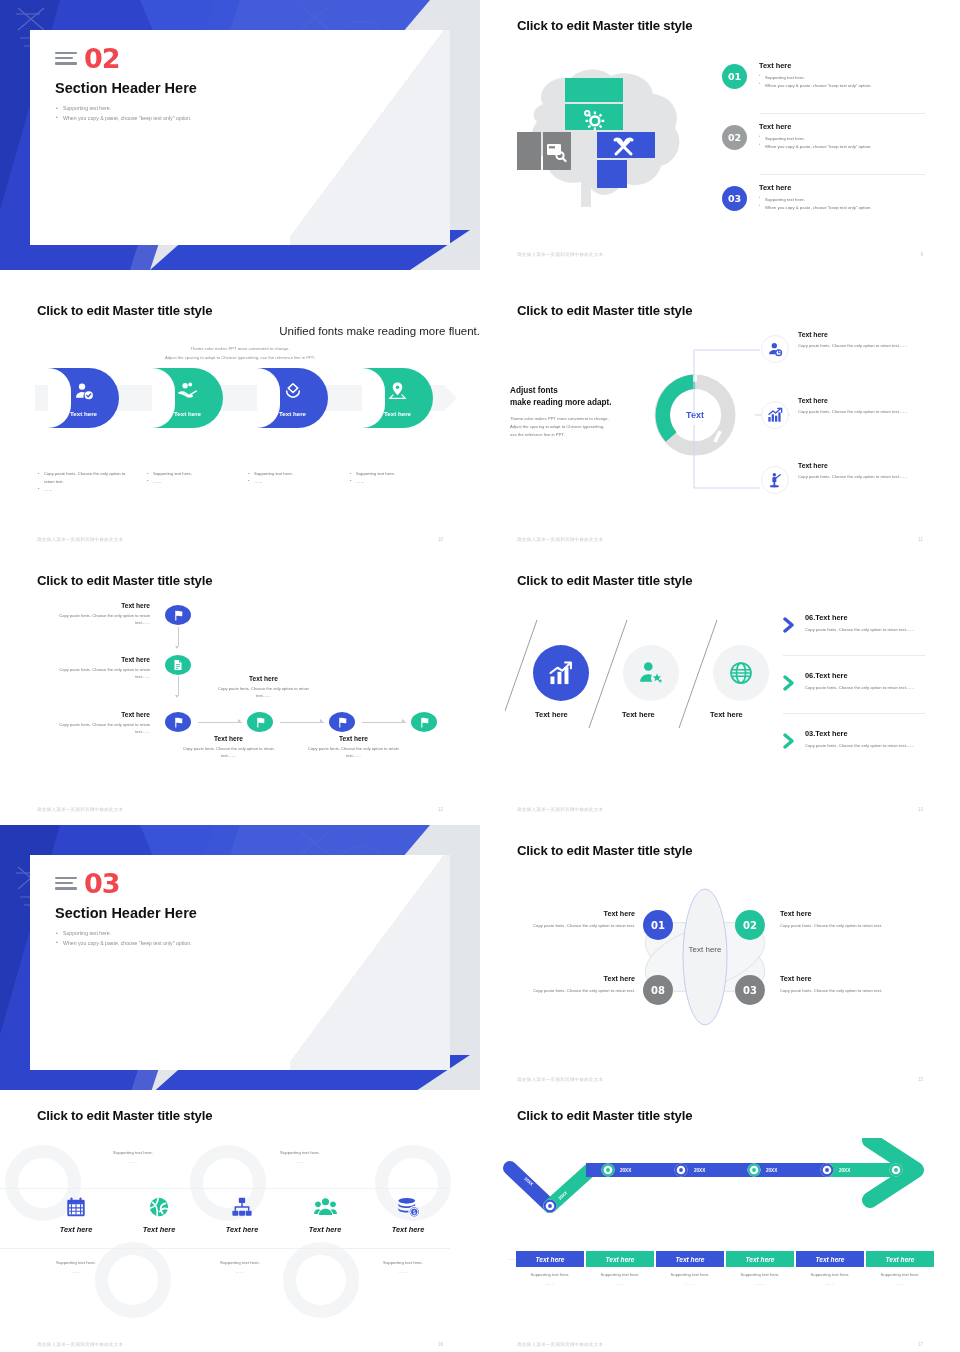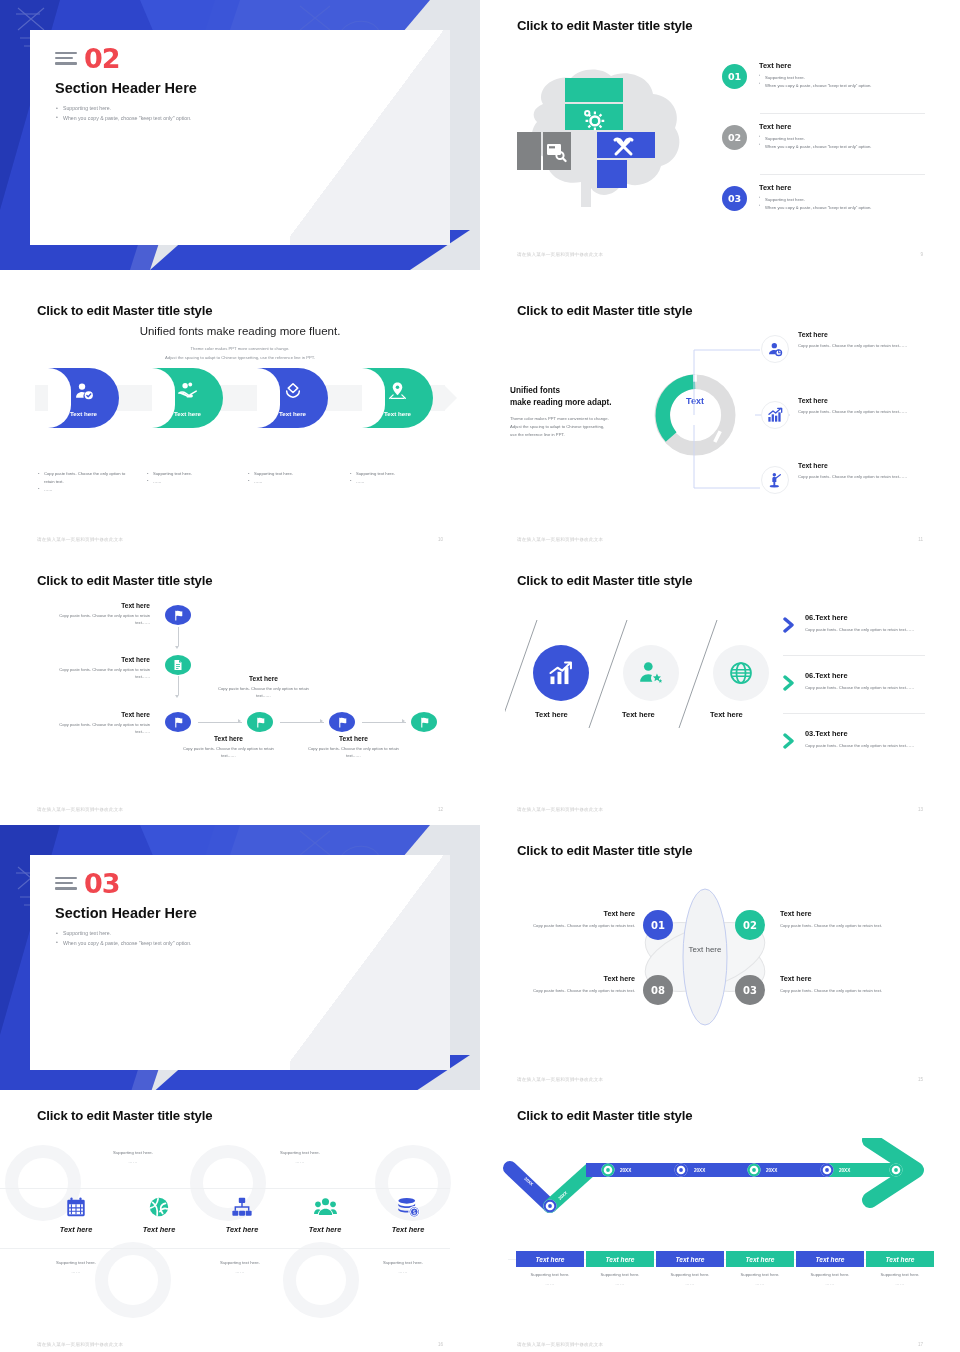--- a/index.html
+++ b/index.html
@@ -67,21 +67,21 @@
   }
   .num-body { margin-left: 12px; }
   .num-body h4 { font-size: 7.4px; font-weight: bold; color:#111; margin-bottom: 4px; }
   .num-body ul li {
     list-style:none; font-size: 4.3px; color:#6f747c; line-height:1.75; position:relative; padding-left:6px;
   }
   .num-body ul li:before { content:"▪"; position:absolute; left:0; top:-0.6px; font-size:3.2px; color:#9aa0a8; }
   .hr-thin { position:absolute; height:1px; background:#e9eaec; }
 
   
-  .big-sub { position:absolute; text-align:center; width:100%; }
+  .big-sub { position:absolute; text-align:right; width:100%; }
   .big-sub .l1 { font-size: 11.5px; font-weight:500; color:#1d1d1f; }
   .sub2 { position:absolute; width:100%; text-align:center; font-size:4.2px; color:#8b9097; line-height:1.95; }
   .chev-track { position:absolute; left:35px; top:31px; width:410px; height:26px; background:#f4f5f6; }
   .chev-tip {
     position:absolute; left:444px; top:31px; width:0; height:0;
     border-top:13px solid transparent; border-bottom:13px solid transparent; border-left:13px solid #f4f5f6;
   }
   .chev {
     position:absolute; top: 14px; width: 71px; height: 60px; color:#fff;
     border-radius: 0 34px 34px 0;
@@ -341,38 +341,38 @@
 
     <div class="footer-note">请在插入菜单—页眉和页脚中修改此文本</div>
     <div class="page-num">10</div>
   </div>
 
   <div class="slide" style="left:480px;top:285px;">
     <div class="title">Click to edit Master title style</div>
 
     <div style="position:absolute;left:30px;top:100px;width:140px;">
       <div style="font-size:8.2px;font-weight:bold;color:#111;line-height:1.45;">
-        <span>Unified fonts</span><br>
+        <span>Adjust fonts</span><br>
         <span>make reading more adapt.</span>
       </div>
       <div style="margin-top:6px;font-size:4.2px;color:#74797f;line-height:1.95;">
         <div>Theme color makes PPT more convenient to change.</div>
         <div>Adjust the spacing to adapt to Chinese typesetting,</div>
         <div>use the reference line in PPT.</div>
       </div>
     </div>
 
     <svg width="90" height="90" viewBox="0 0 100 100" style="position:absolute;left:170px;top:85px;">
       <circle cx="50" cy="50" r="37" fill="none" stroke="#dededf" stroke-width="16"></circle>
       <path d="M50 13 A37 37 0 0 0 21 71" fill="none" stroke="#dededf" stroke-width="16"></path>
       <path d="M50 13 A37 37 0 0 0 23.5 74.5" fill="none" stroke="#21c39b" stroke-width="16"></path>
       <path d="M72 80 L78 68" stroke="#ffffff" stroke-width="4"></path>
       <path d="M50 13 L50 5" stroke="#ffffff" stroke-width="4"></path>
     </svg>
-    <div style="position:absolute;left:170px;top:71px;width:90px;height:90px;display:flex;align-items:center;justify-content:center;font-size:9px;font-weight:bold;color:#3a54d8;">Text</div>
+    <div style="position:absolute;left:170px;top:85px;width:90px;height:90px;display:flex;align-items:center;justify-content:center;font-size:9px;font-weight:bold;color:#3a54d8;">Text</div>
 
     <svg width="200" height="180" viewBox="0 0 200 180" style="position:absolute;left:200px;top:45px;">
       <path d="M14 85 L14 20 L80 20" stroke="#cdd6f5" stroke-width="1" fill="none"></path>
       <path d="M75 85 L110 85" stroke="#cdd6f5" stroke-width="1" fill="none"></path>
       <path d="M14 95 L14 158 L80 158" stroke="#cdd6f5" stroke-width="1" fill="none"></path>
     </svg>
 
     <div class="lead-circle" style="left:281px;top:50px;">
       <svg width="16" height="16" viewBox="0 0 24 24" fill="#3a54d8">
           <circle cx="11" cy="7" r="4"></circle>

